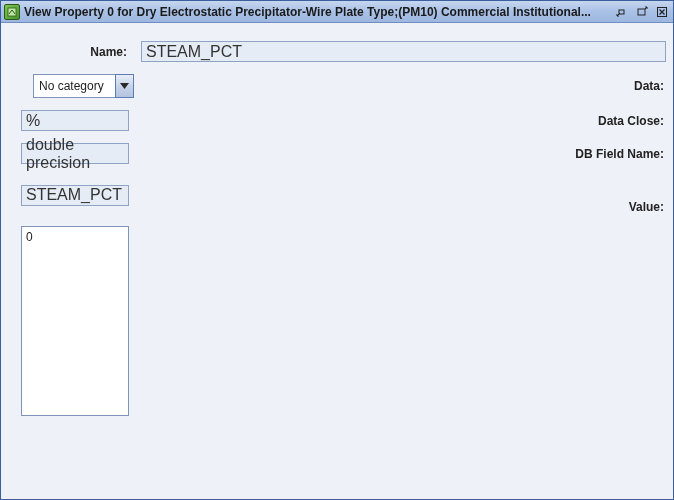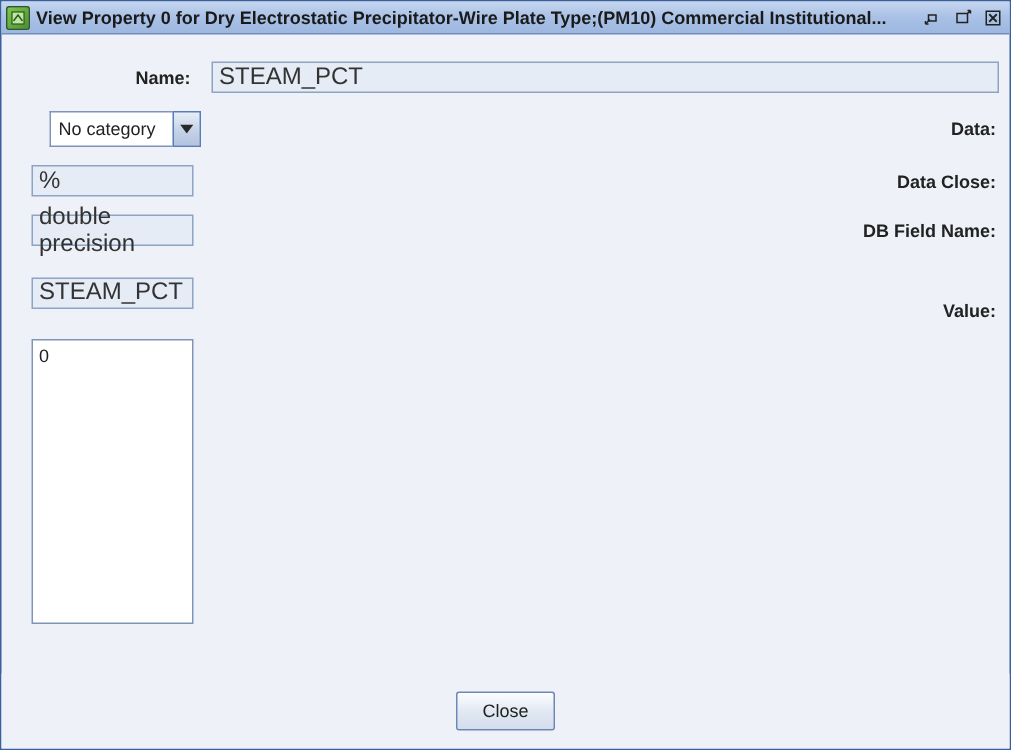--- a/index.html
+++ b/index.html
@@ -245,19 +245,14 @@
           <span>STEAM_PCT</span>
         </div>
       </div>
 
       <div class="lbl value-row" style="align-self:center;margin-top:24px;">Value:</div>
       <div class="textarea"><span>0</span></div>
 
     </div>
   </div>
 
-  <div class="footer">
-    <div class="btn">
-      <span>Close</span>
-    </div>
-  </div>
 
 </div>
 
 </body></html>

